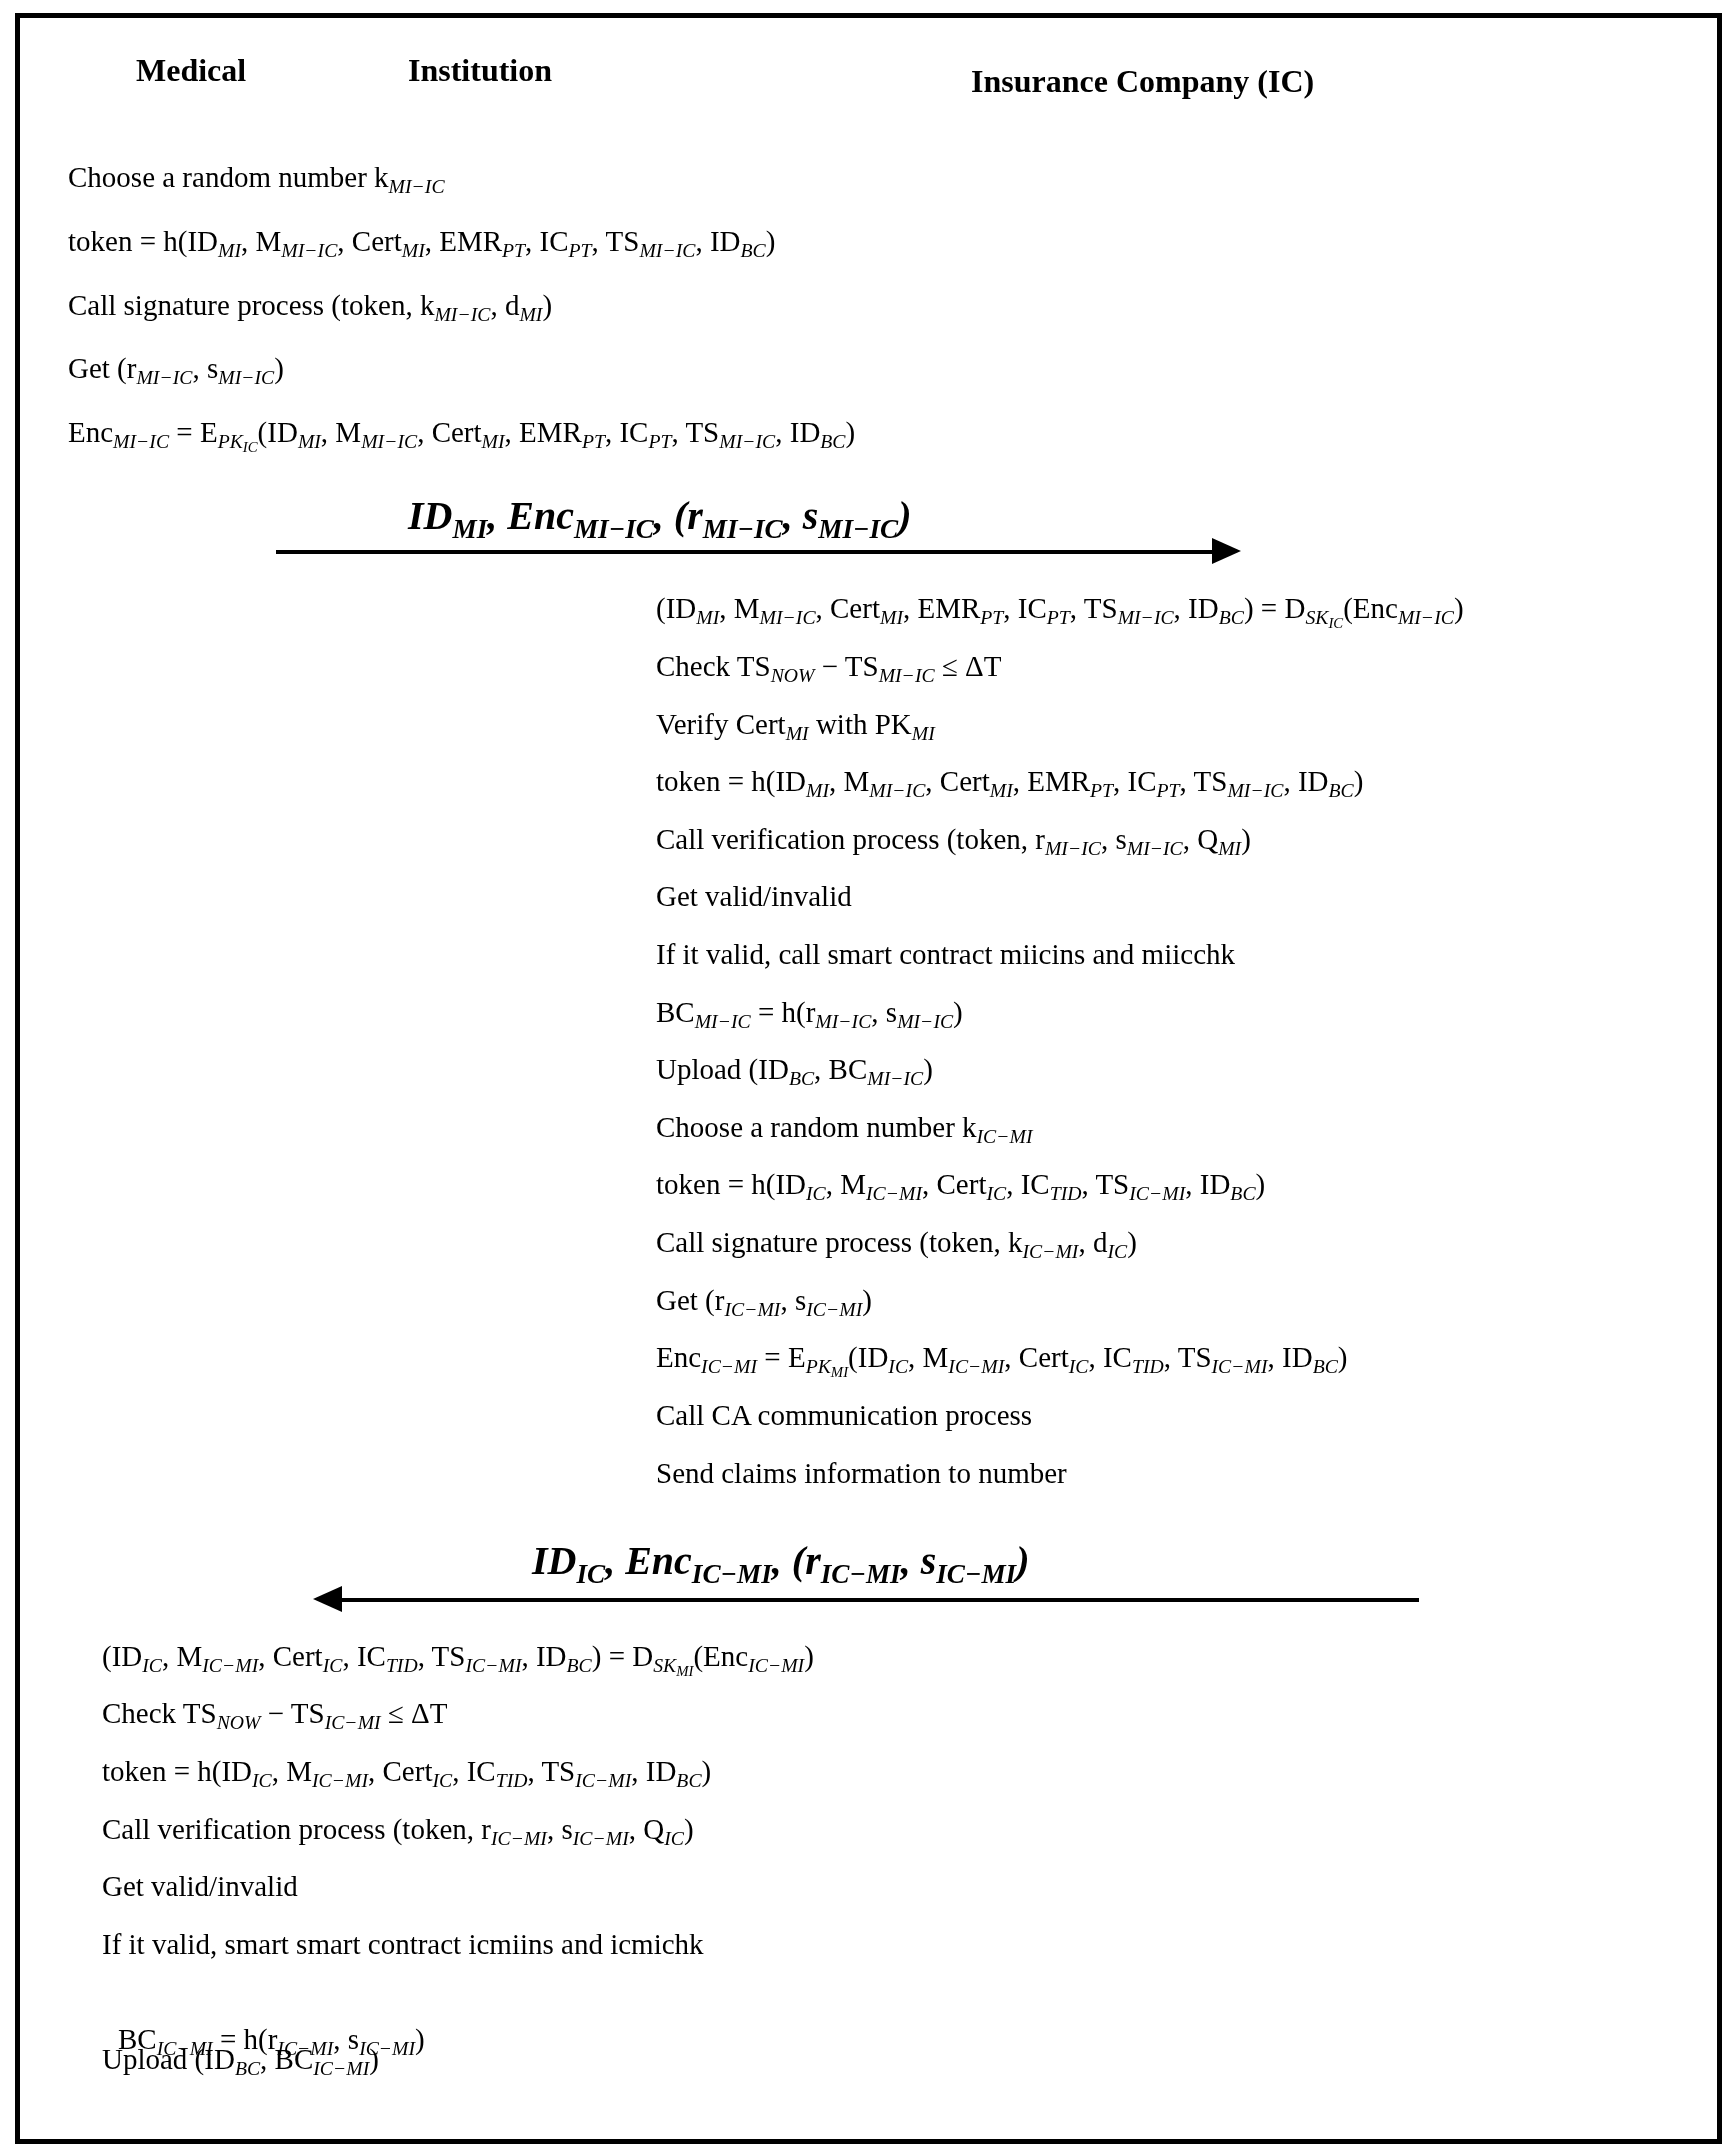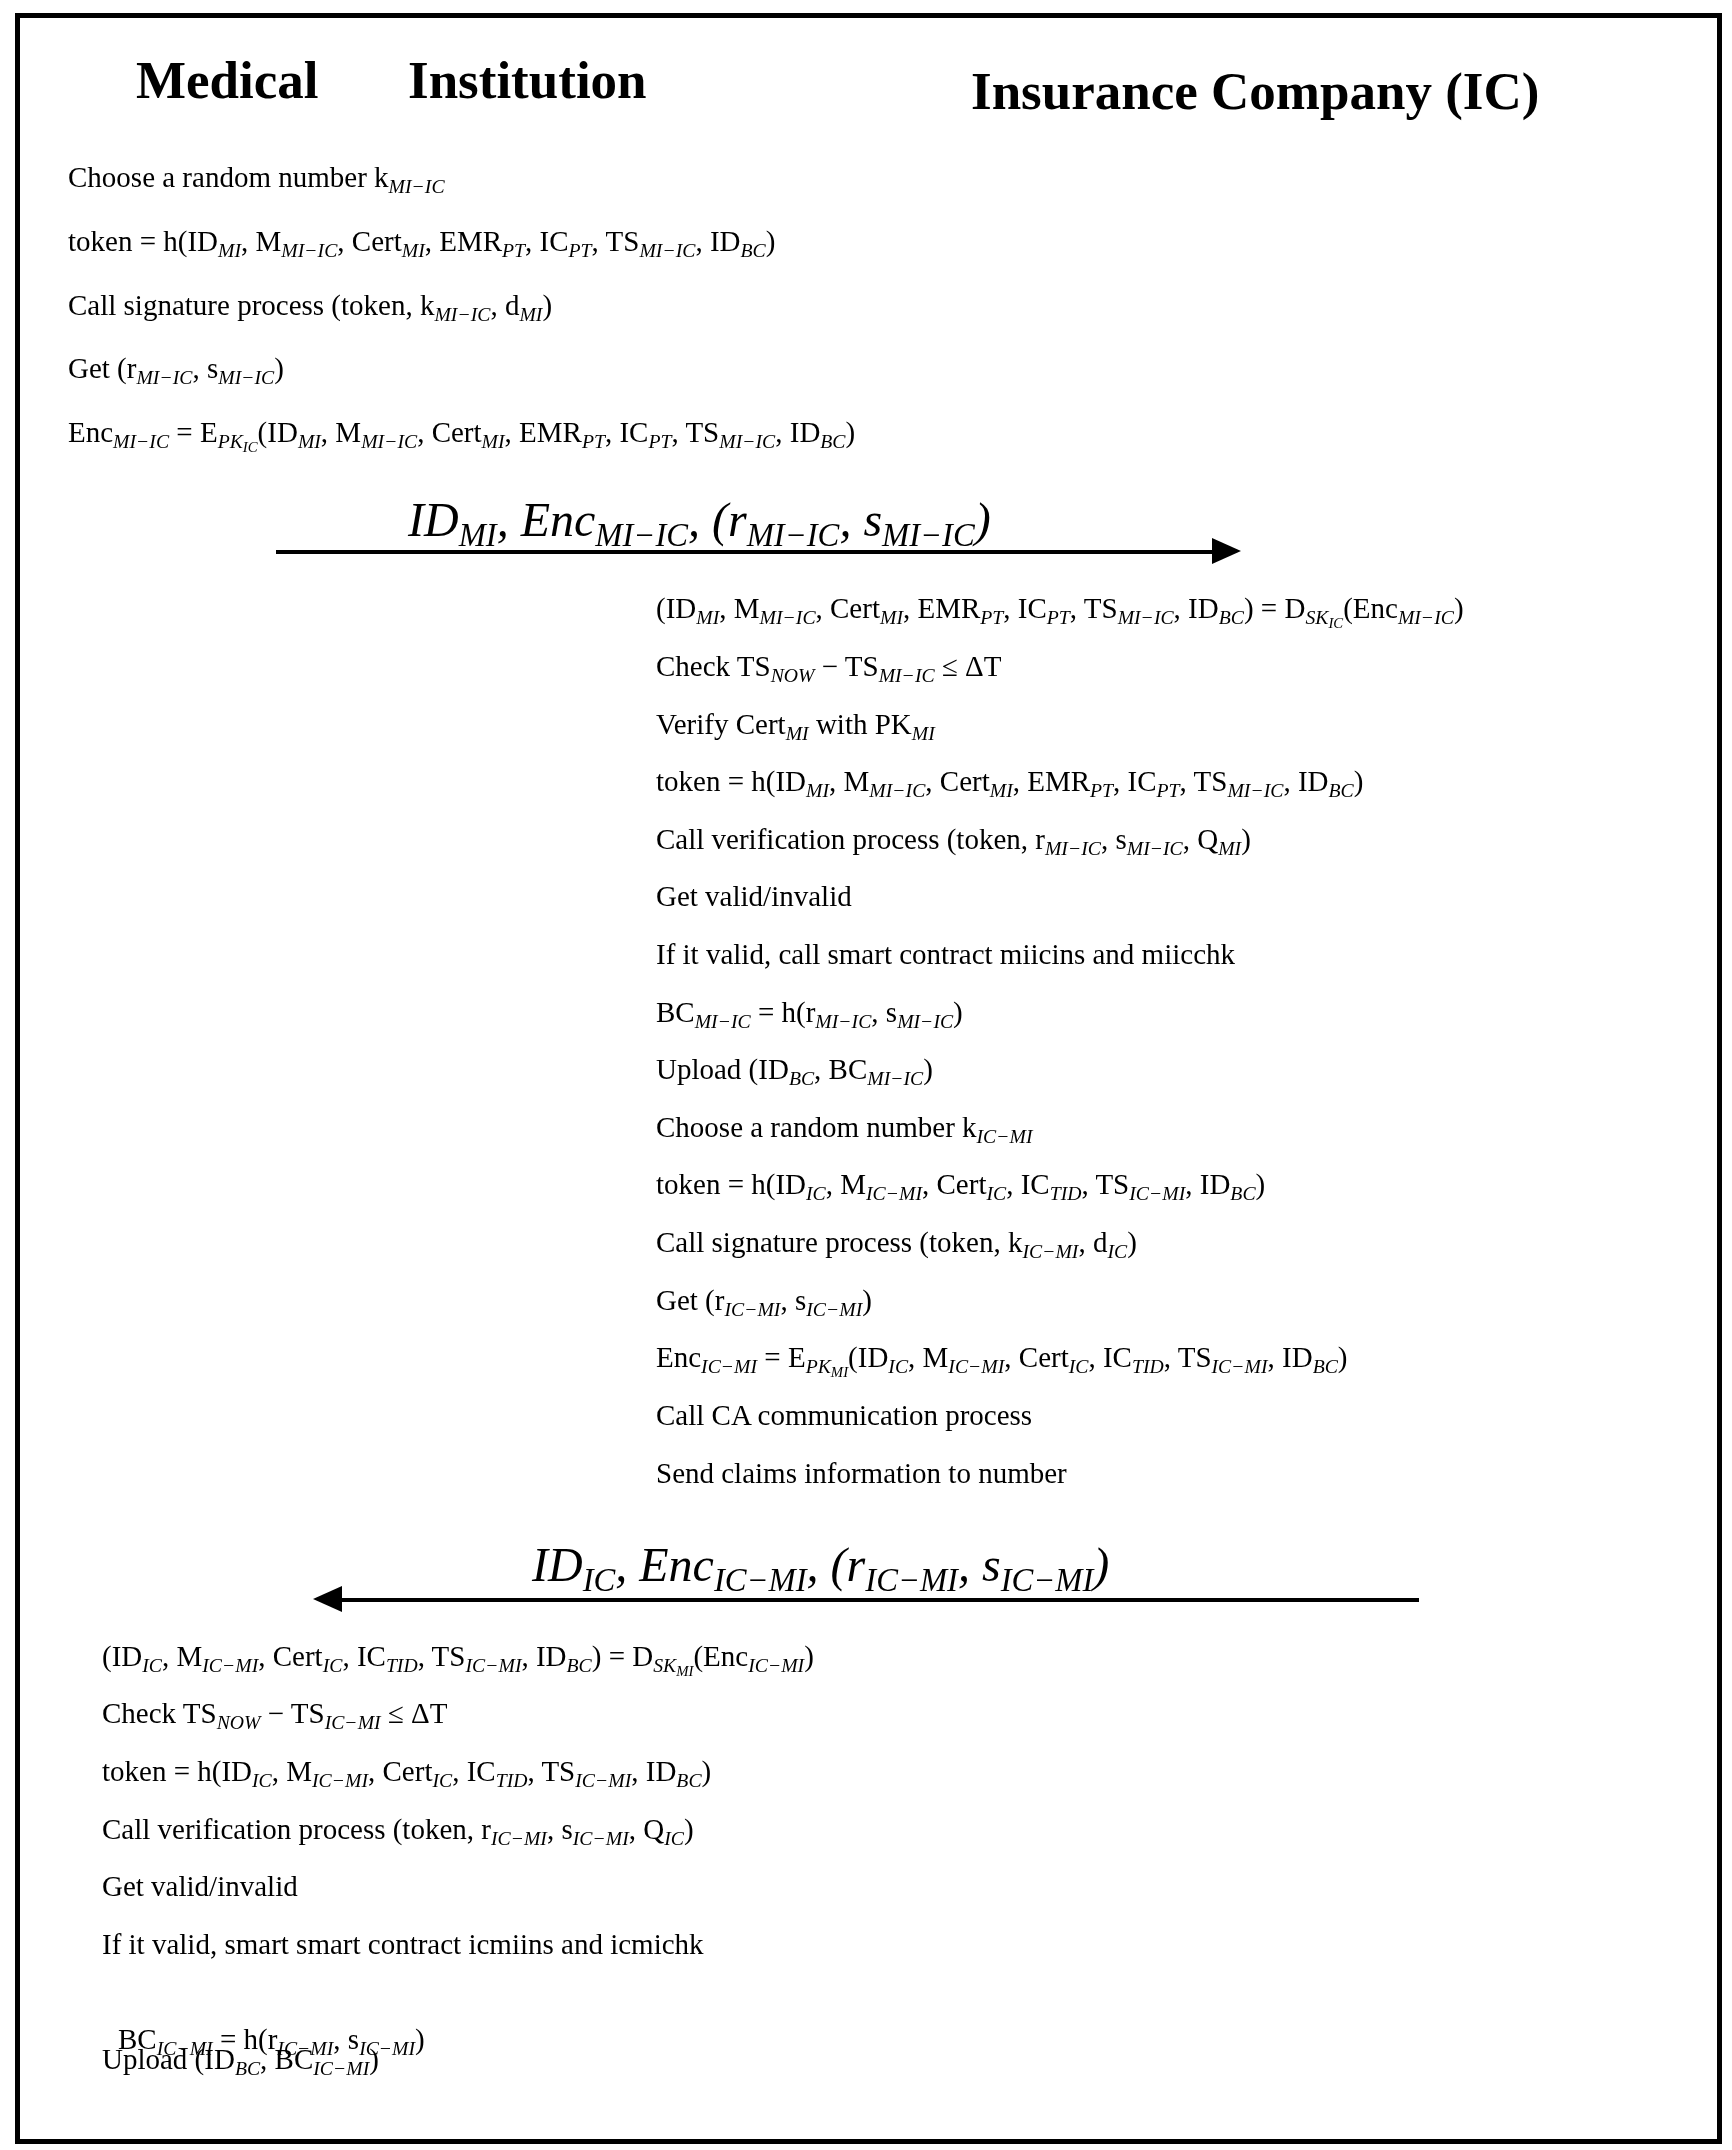--- a/index.html
+++ b/index.html
@@ -1,24 +1,24 @@
 <!DOCTYPE html>
 <html style="font-size:8.8px"><head>
 <meta charset="utf-8">
 <style>
   html, body { margin: 0; padding: 0; background: #ffffff; }
   body { width: 1732px; height: 2151px; position: relative; overflow: hidden;
          font-family: "Liberation Serif", "DejaVu Serif", serif; color: #000; }
   .frame { position: absolute; left: 15.4px; top: 12.7px; width: 1697px; height: 2121px;
            border: 5.5px solid #000; box-sizing: content-box; }
-  .hdr { position: absolute; font-weight: bold; font-size: 53px; white-space: nowrap; line-height: 1; }
+  .hdr { position: absolute; font-weight: bold; font-size: 32px; white-space: nowrap; line-height: 1; }
   .row { position: absolute; font-size: 29px; white-space: nowrap; line-height: 1; }
   sub { font-size: 0.68em; font-style: italic; vertical-align: -0.32em; line-height: 0; }
   sub sub { font-size: 0.75em; vertical-align: -0.3em; }
-  .msg { position: absolute; font-size: 48px; white-space: nowrap; line-height: 1; font-style: italic; }
+  .msg { position: absolute; font-size: 40px; white-space: nowrap; line-height: 1; font-style: italic; font-weight: bold; }
   .arrow { position: absolute; }
   .arrow .shaft { position: absolute; background: #000; height: 4.4px; }
   .arrow .head { position: absolute; width: 0; height: 0; border-top: 13.8px solid transparent; border-bottom: 13.8px solid transparent; }
   .arrow.right .head { border-left: 29px solid #000; }
   .arrow.left .head { border-right: 29px solid #000; }
 </style>
 </head>
 <body>
 
 <div class="frame"></div>

